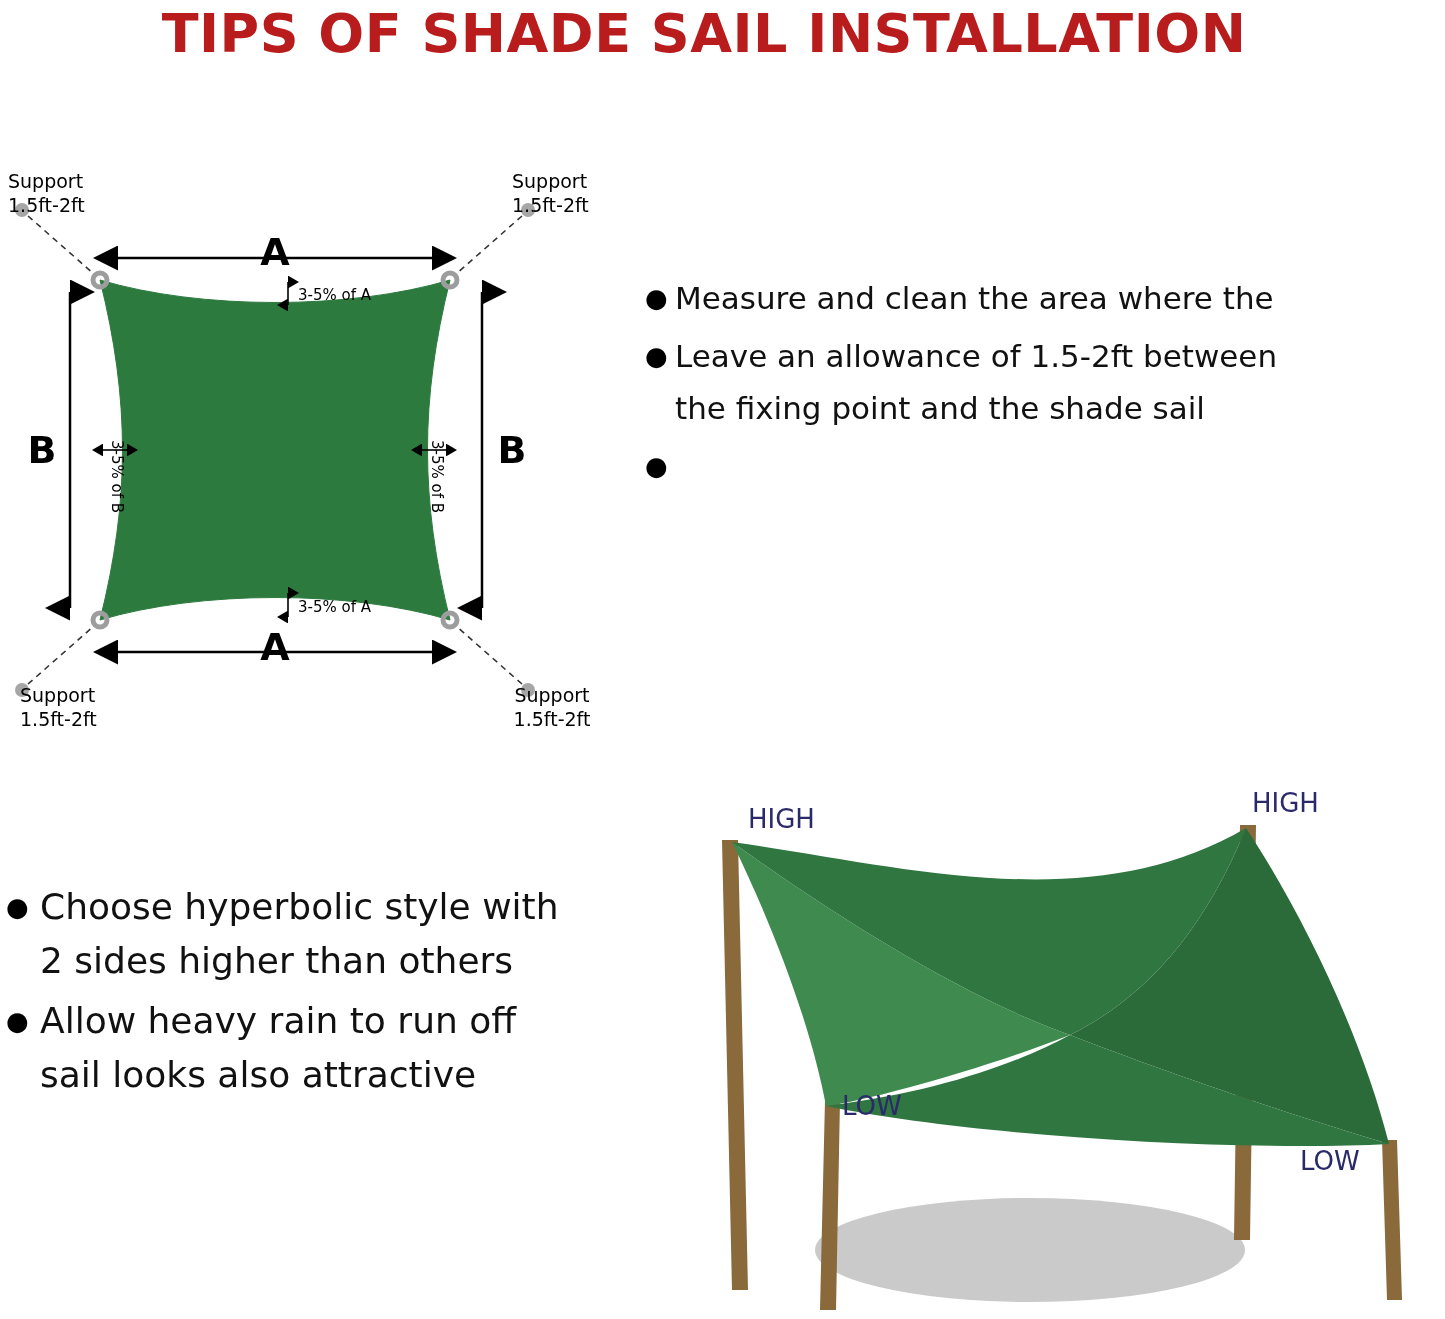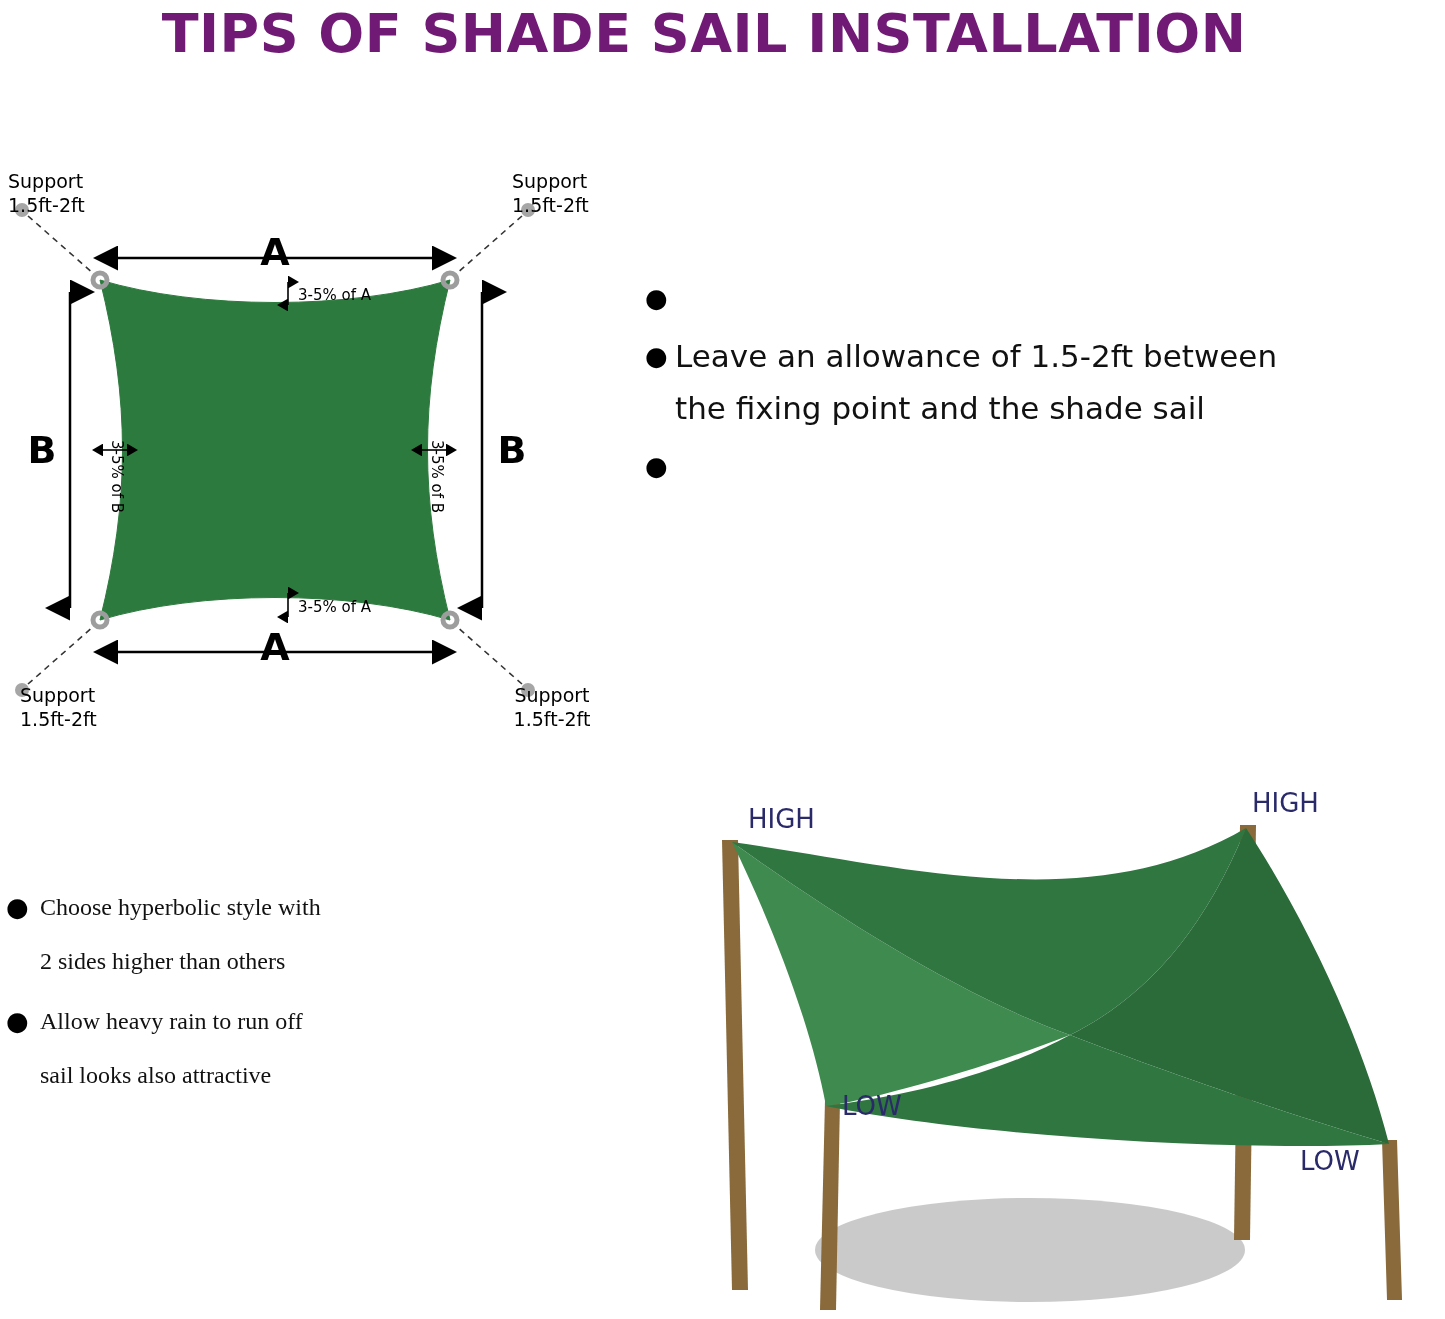--- a/index.html
+++ b/index.html
@@ -20,21 +20,21 @@
   #page-title {
     position: absolute;
     top: 2px;
     left: 0;
     width: 1408px;
     text-align: center;
     font-family: "DejaVu Sans", sans-serif;
     font-weight: bold;
     font-size: 54px;
     letter-spacing: 0.5px;
-    color: #701a75;
+    color: #b91c1c;
     white-space: nowrap;
   }
 
   
   #top-diagram {
     position: absolute;
     left: 0px;
     top: 150px;
     width: 660px;
     height: 580px;
@@ -75,23 +75,22 @@
     top: 880px;
     width: 640px;
   }
   #bottom-list .bullet-dot {
     width: 34px;
     font-size: 26px;
     line-height: 54px;
     padding-left: 6px;
   }
   #bottom-list .bullet-text {
-    font-size: 24px;
+    font-size: 36px;
     line-height: 54px;
-    font-family: Liberation Serif, serif;
   }
 
   
   #bottom-diagram {
     position: absolute;
     left: 640px;
     top: 770px;
     width: 805px;
     height: 549px;
   }
@@ -190,20 +189,21 @@
 
     <text class="lbl" x="552" y="552" font-size="19" fill="#000" text-anchor="middle">Support</text>
     <text class="lbl" x="552" y="576" font-size="19" fill="#000" text-anchor="middle">1.5ft-2ft</text>
   </svg>
 </div>
 
 <div id="top-list">
   <div class="bullet-row">
     <div class="bullet-dot">●</div>
     <div>
+      <div class="bullet-text">Measure and clean the area where the</div>
     </div>
   </div>
   <div class="bullet-row">
     <div class="bullet-dot">●</div>
     <div>
       <div class="bullet-text">Leave an allowance of 1.5-2ft between</div>
       <div class="bullet-text">the fixing point and the shade sail</div>
     </div>
   </div>
   <div class="bullet-row">

